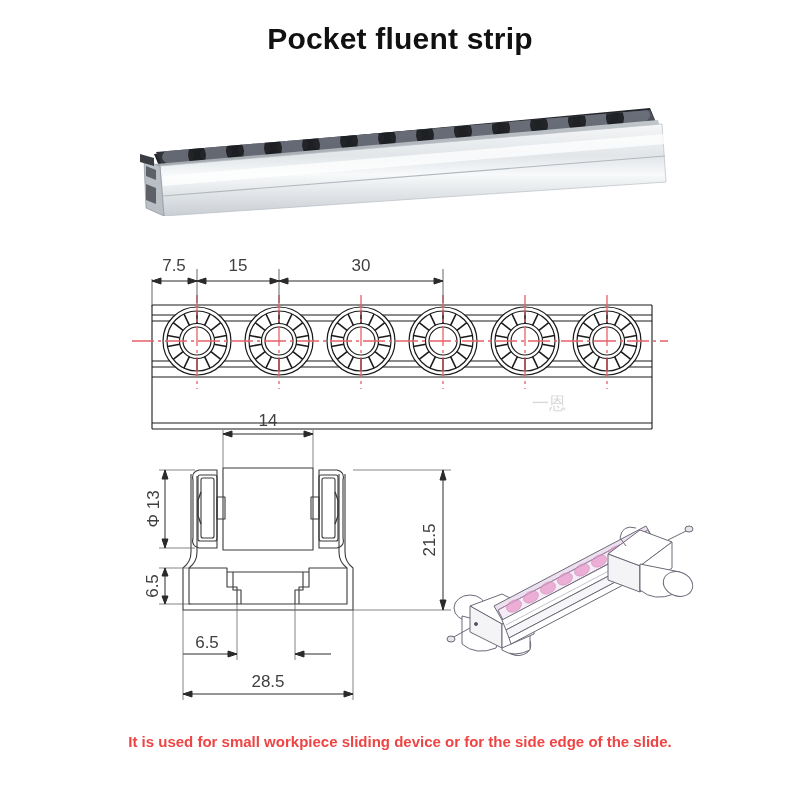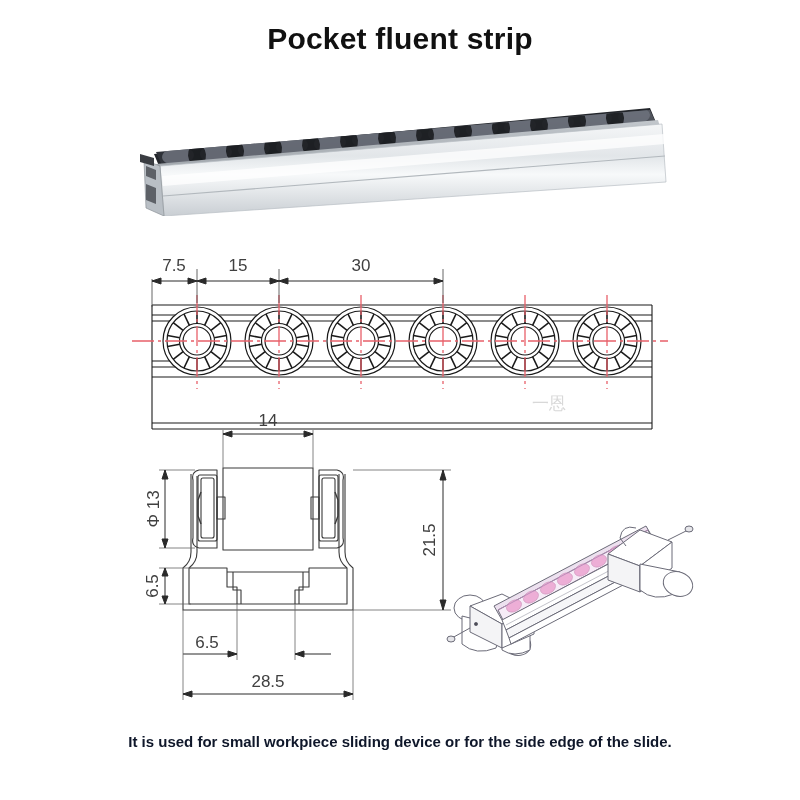--- a/index.html
+++ b/index.html
@@ -73,21 +73,21 @@
 
   
   .caption {
     position: absolute;
     top: 733px;
     left: 0;
     width: 800px;
     text-align: center;
     font-size: 15px;
     font-weight: bold;
-    color: #0f172a;
+    color: #ef4444;
   }
 
   svg { display: block; }
   .dimtext {
     font-family: "Liberation Sans", sans-serif;
     font-size: 17px;
     fill: #404040;
   }
   .wm {
     font-family: "DejaVu Sans", sans-serif;

